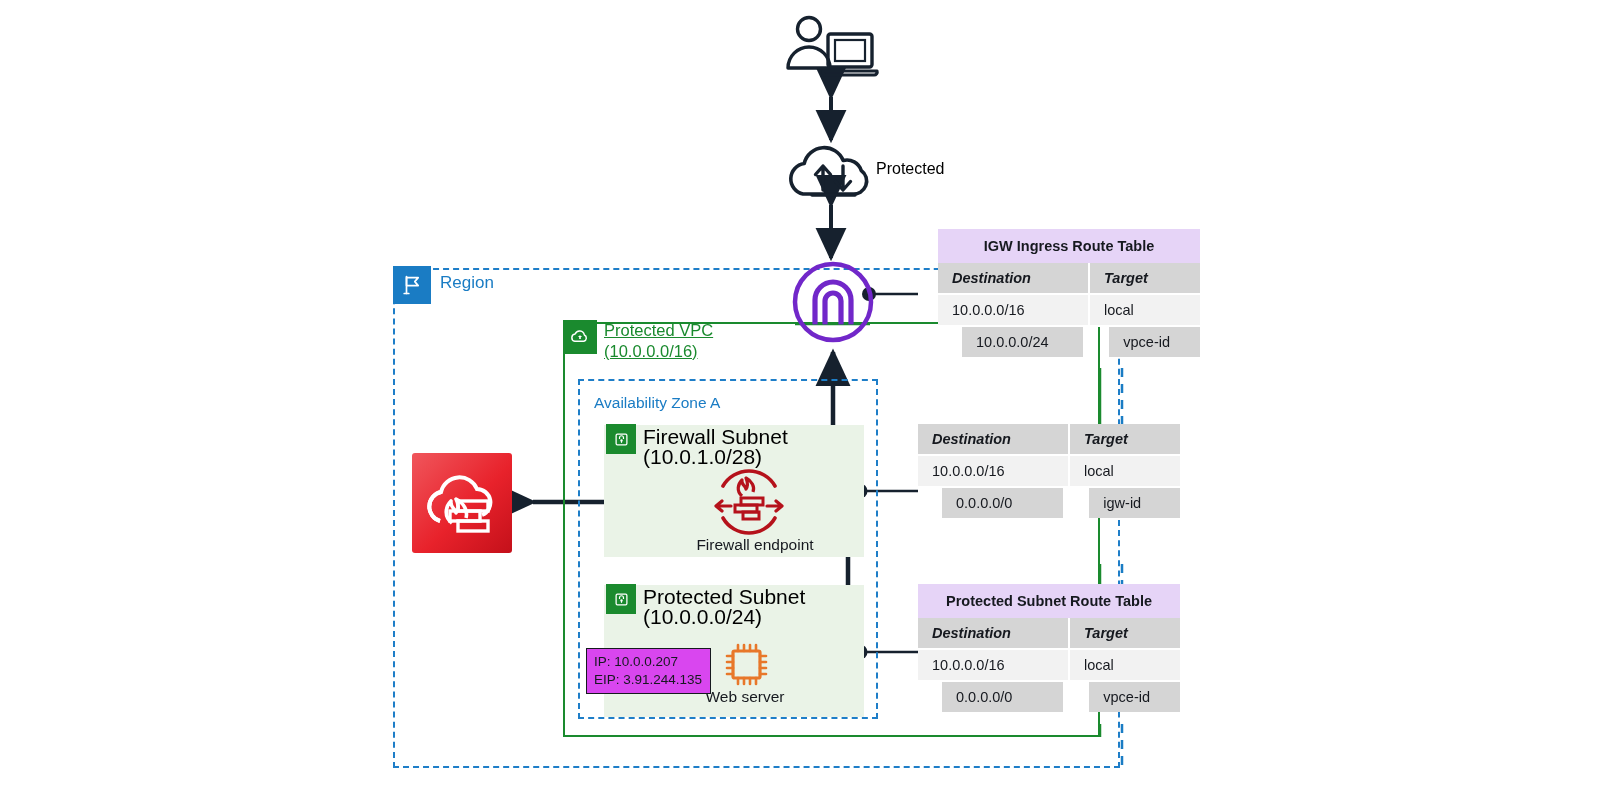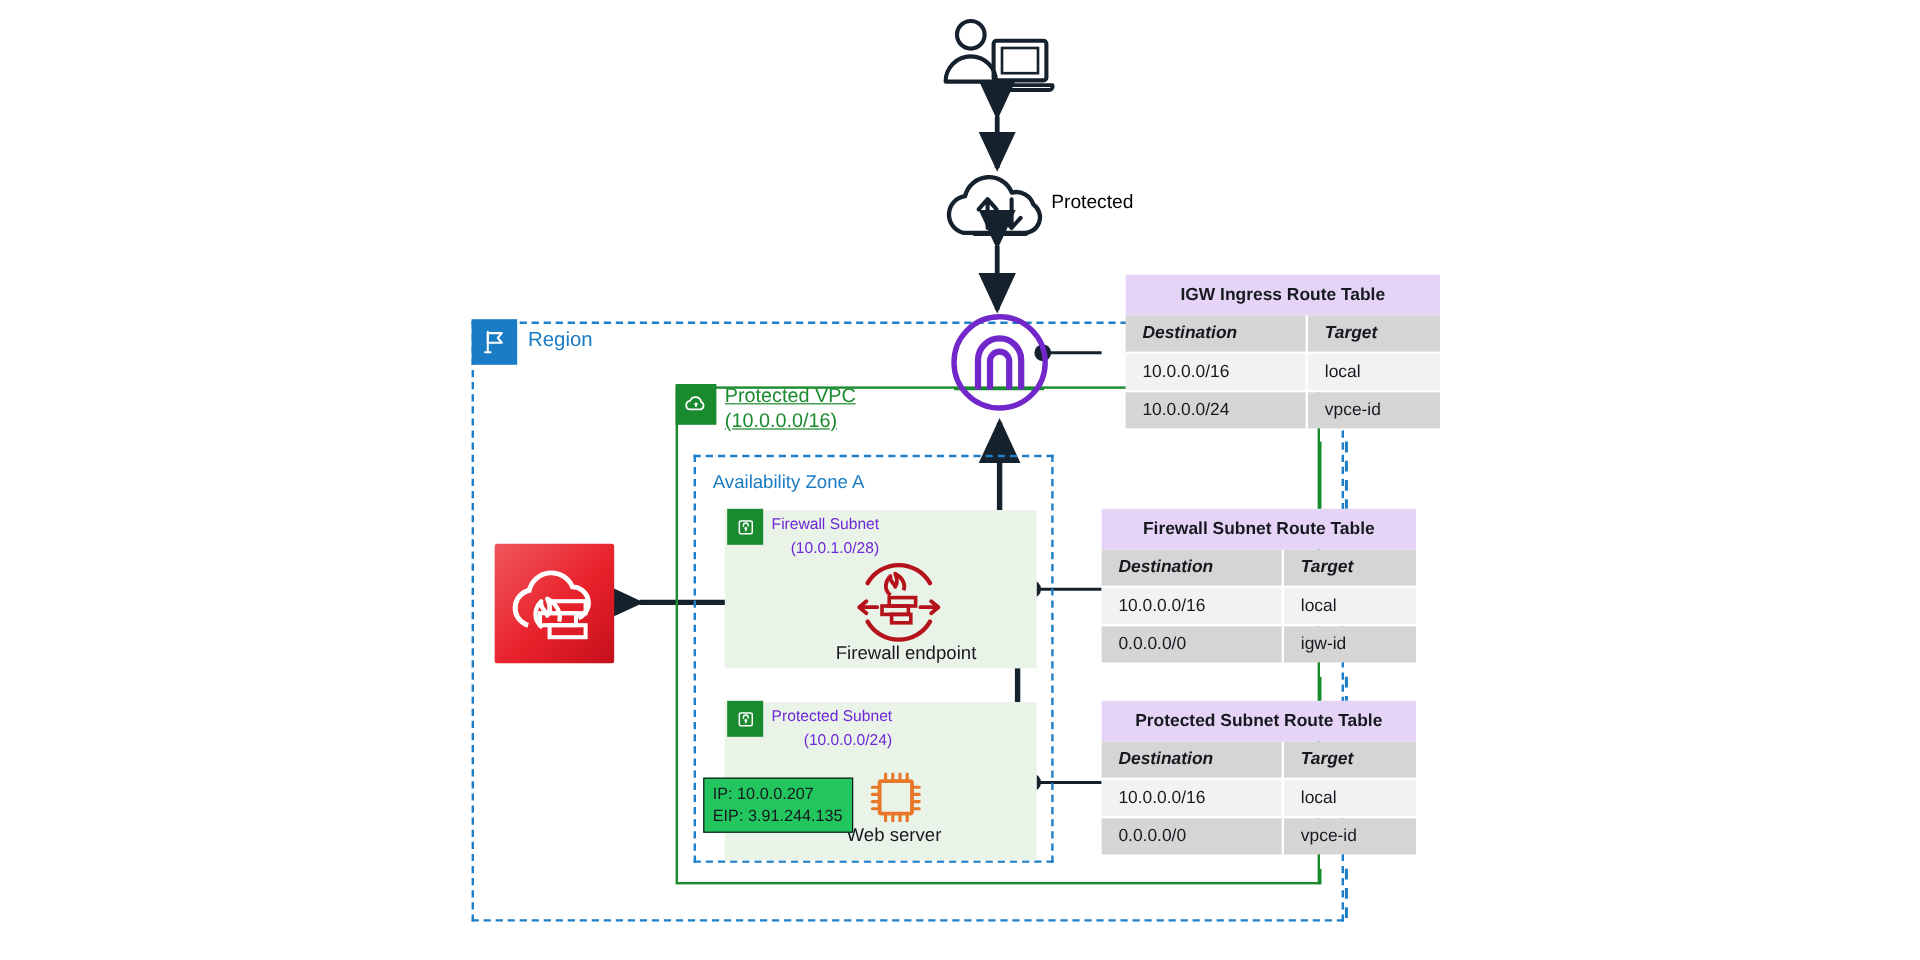--- a/index.html
+++ b/index.html
@@ -19,51 +19,51 @@
 
   .az-box{left:578px;top:379px;width:300px;height:340px;border:2.5px dashed #1e7ec8;box-sizing:border-box;}
   .az-label{left:594px;top:394px;font-size:15.5px;color:#1a7cc4;}
 
   .subnet{background:#eaf3e7;}
   .fw-subnet{left:604px;top:425px;width:260px;height:132px;}
   .pr-subnet{left:604px;top:585px;width:260px;height:132px;}
   .subnet-badge{width:30px;height:30px;background:#1a8a2e;display:flex;align-items:center;justify-content:center;}
   .fw-badge{left:606px;top:424px;}
   .pr-badge{left:606px;top:584px;}
-  .subnet-label{font-size:13px;color:#6d28d9;line-height:20px;text-align:right;}
+  .subnet-label{font-size:21px;color:#000000;line-height:20px;}
   .fw-label{left:643px;top:427px;}
   .pr-label{left:643px;top:587px;}
 
   
   .rt{position:absolute;width:262px;}
   .rt .rt-title{background:#e6d4f7;color:#16191f;font-weight:bold;font-size:14.5px;text-align:center;padding:9px 2px;}
   .rt-row{display:flex;}
   .rt-cell{padding:7px 14px;font-size:14.5px;color:#16191f;box-sizing:border-box;}
   .rt-c1{width:152px;}
   .rt-c2{width:110px;}
   .rt-head .rt-cell{background:#d5d5d5;font-weight:bold;font-style:italic;}
   .rt-r-light .rt-cell{background:#f2f2f2;}
-  .rt-r-dark .rt-cell{background:#d5d5d5;}
+  .rt-r-dark .rt-cell{background:#d5d5d5;margin-left:24px;}
   .rt-head .rt-c1{border-right:2px solid #fff;}
   .rt-r-light .rt-c1,.rt-r-dark .rt-c1{border-right:2px solid #fff;}
   .rt-head .rt-c1,.rt-head .rt-c2{border-bottom:2px solid #fff;}
   .rt-r-light .rt-c1,.rt-r-light .rt-c2{border-bottom:2px solid #fff;}
 
   .rt-igw{left:938px;top:229px;}
   .rt-fw{left:918px;top:424px;}
   .rt-pr{left:918px;top:584px;}
 
   
   .cap{position:absolute;font-size:15.5px;color:#16191f;text-align:center;}
   .internet-label{left:876px;top:160px;font-size:16px;}
   .fw-ep-label{left:655px;top:536px;width:200px;}
   .web-label{left:665px;top:688px;width:160px;}
   .anf-label{left:380px;top:557px;width:170px;line-height:21px;}
 
-  .ipbox{left:586px;top:648px;width:125px;border:1.5px solid #16191f;background:#22c55e;padding:4px 7px;font-size:13.5px;line-height:18px;color:#16191f;box-sizing:border-box;}
+  .ipbox{left:586px;top:648px;width:125px;border:1.5px solid #16191f;background:#d946ef;padding:4px 7px;font-size:13.5px;line-height:18px;color:#16191f;box-sizing:border-box;}
 
   svg.layer{position:absolute;left:0;top:0;width:1600px;height:800px;pointer-events:none;}
 </style>
 </head>
 <body>
 
 <div id="stage">
 
   <svg class="layer">
     <defs>
@@ -280,21 +280,20 @@
       <div class="rt-cell rt-c1">10.0.0.0/16</div>
       <div class="rt-cell rt-c2">local</div>
     </div>
     <div class="rt-row rt-r-dark">
       <div class="rt-cell rt-c1">10.0.0.0/24</div>
       <div class="rt-cell rt-c2">vpce-id</div>
     </div>
   </div>
 
   <div class="rt rt-fw">
-    <div class="rt-title">Firewall Subnet Route Table</div>
     <div class="rt-row rt-head">
       <div class="rt-cell rt-c1">Destination</div>
       <div class="rt-cell rt-c2">Target</div>
     </div>
     <div class="rt-row rt-r-light">
       <div class="rt-cell rt-c1">10.0.0.0/16</div>
       <div class="rt-cell rt-c2">local</div>
     </div>
     <div class="rt-row rt-r-dark">
       <div class="rt-cell rt-c1">0.0.0.0/0</div>

